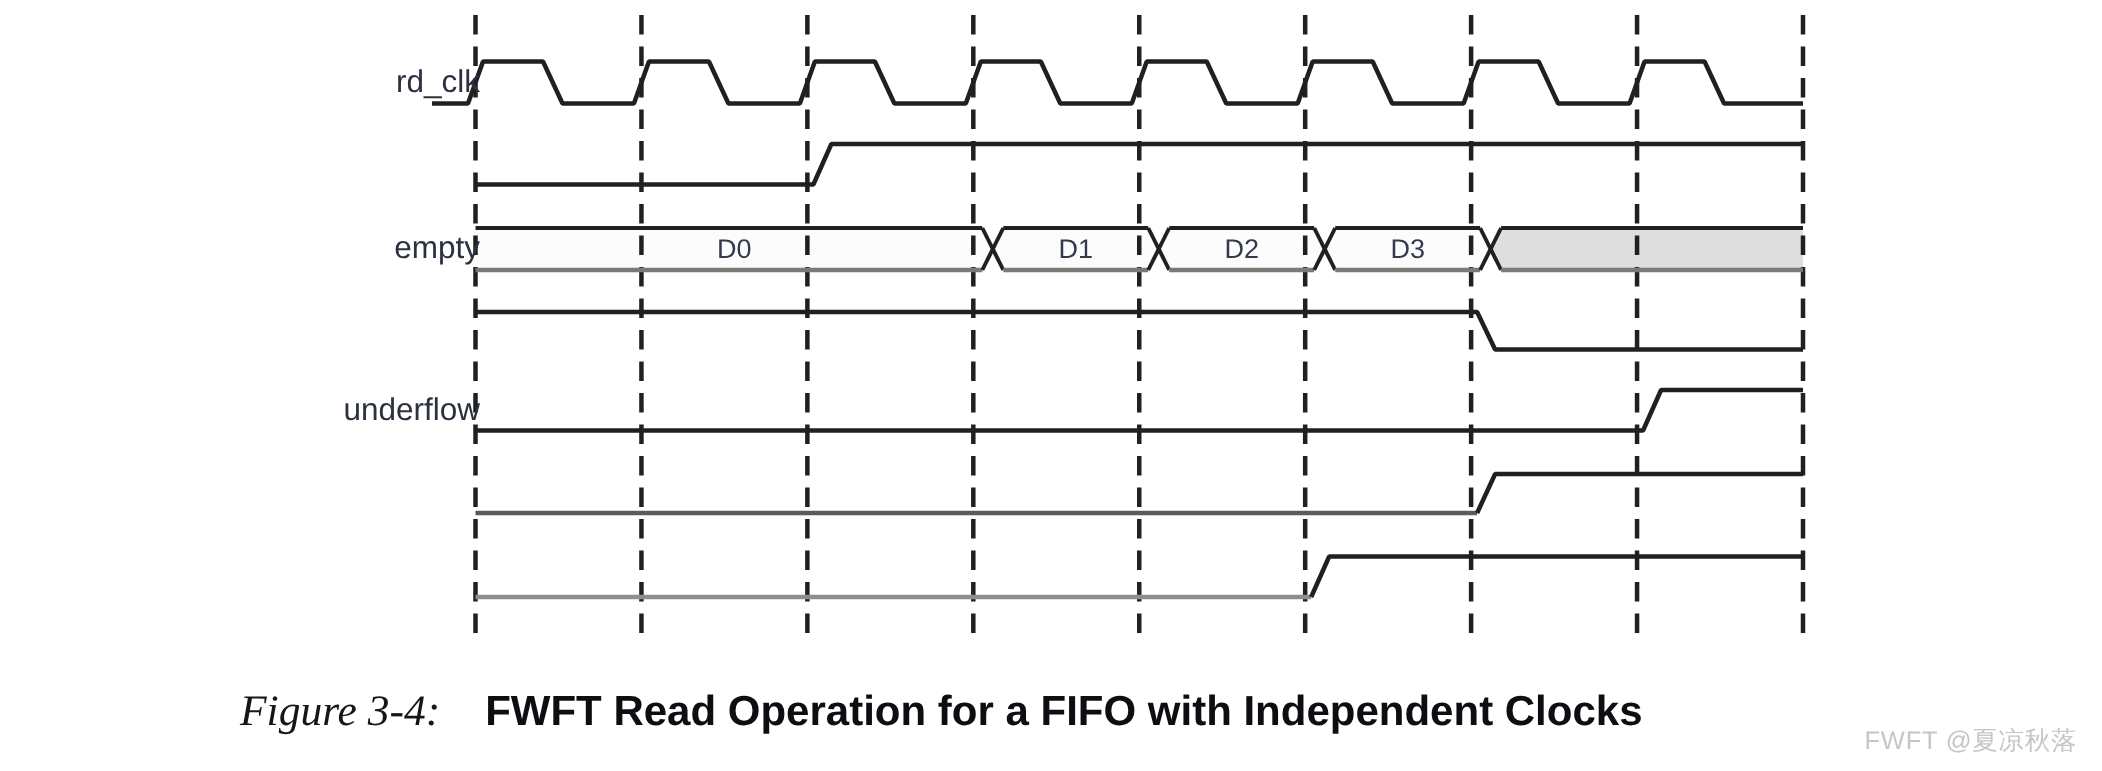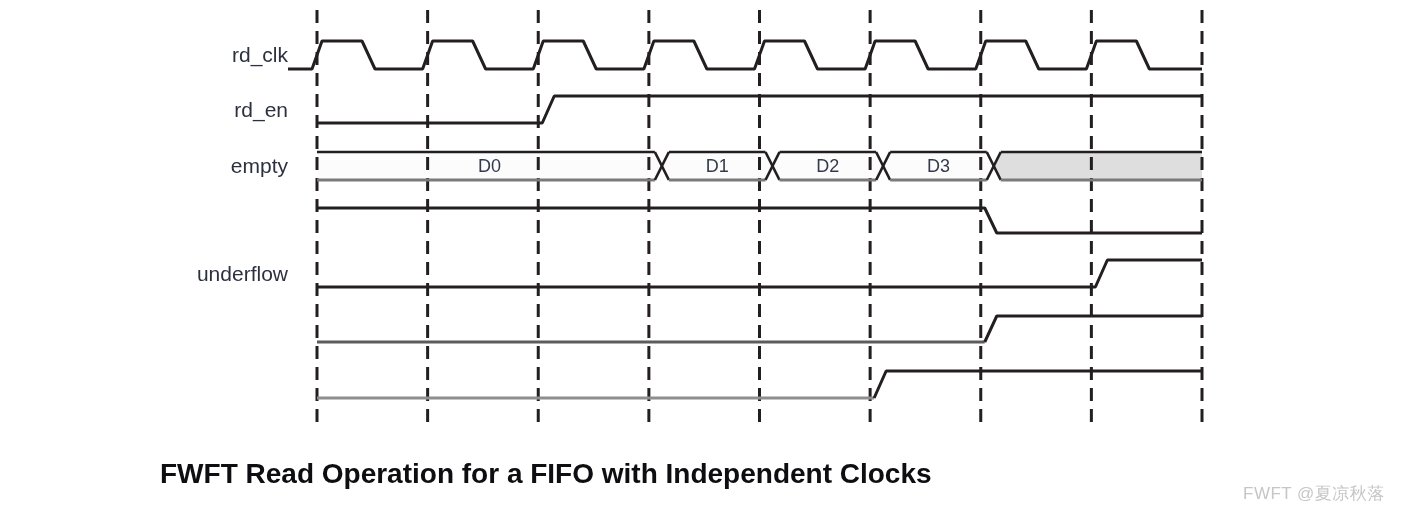--- a/index.html
+++ b/index.html
@@ -4,20 +4,21 @@
 <style>
   html,body{margin:0;padding:0;background:#ffffff;}
   .stage{
     position:relative; width:1401px; height:514px; background:#ffffff;
     overflow:hidden; font-family:"Liberation Sans", sans-serif;
   }
   .sig-label{
     position:absolute; left:0; width:288px; height:26px; line-height:26px;
     text-align:right; font-size:21px; color:#2c3140; letter-spacing:0px;
     white-space:nowrap;
+    padding-left:32px;
   }
   #wave{position:absolute; left:0; top:0;}
   .caption{
     position:absolute; left:160px; top:458px; display:flex; gap:30px;
     align-items:baseline; white-space:nowrap;
   }
   .cap-label{font-family:"Liberation Serif", serif; font-style:italic; font-size:29px; color:#15151a;}
   .cap-title{font-family:"Liberation Sans", sans-serif; font-weight:bold; font-size:28px; color:#0e0e12;}
   .watermark{
     position:absolute; left:1243px; top:482px; font-size:17px; color:#c6c6c6;
@@ -70,22 +71,22 @@
       <path d="M317,123 L542.25,123 L554.25,96 L1202,96" fill="none" stroke="#231f20" stroke-width="3" stroke-linejoin="bevel"></path>
       <path d="M317,208 L984.75,208 L996.75,233 L1202,233" fill="none" stroke="#231f20" stroke-width="3" stroke-linejoin="bevel"></path>
       <path d="M317,287 L1095.375,287 L1107.375,260 L1202,260" fill="none" stroke="#231f20" stroke-width="3" stroke-linejoin="bevel"></path>
       <line x1="317" y1="342" x2="984.75" y2="342" stroke="#5c5c5c" stroke-width="3"></line>
       <path d="M984.75,342 L996.75,316 L1202,316" fill="none" stroke="#231f20" stroke-width="3" stroke-linejoin="bevel"></path>
       <line x1="317" y1="398" x2="874.125" y2="398" stroke="#8e8e8e" stroke-width="3"></line>
       <path d="M874.125,398 L886.125,371 L1202,371" fill="none" stroke="#231f20" stroke-width="3" stroke-linejoin="bevel"></path>
     </svg>
 
   <div class="sig-label" style="top:42px">rd_clk</div>
-  <div class="sig-label" style="top:97px">rd_en</div>
   <div class="sig-label" style="top:153px">empty</div>
   <div class="sig-label" style="top:261px">underflow</div>
 
   <div class="caption">
+    <span class="cap-label">Figure 3-4:</span>
     <span class="cap-title">FWFT Read Operation for a FIFO with Independent Clocks</span>
   </div>
 
   <div class="watermark">FWFT @夏凉秋落</div>
 </div>
 
 </body></html>

